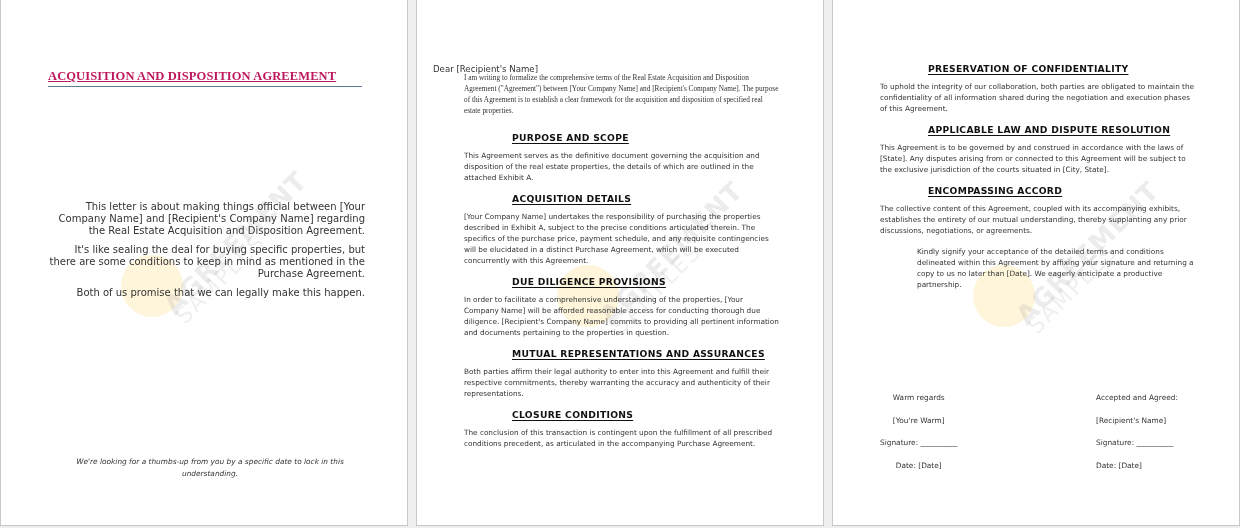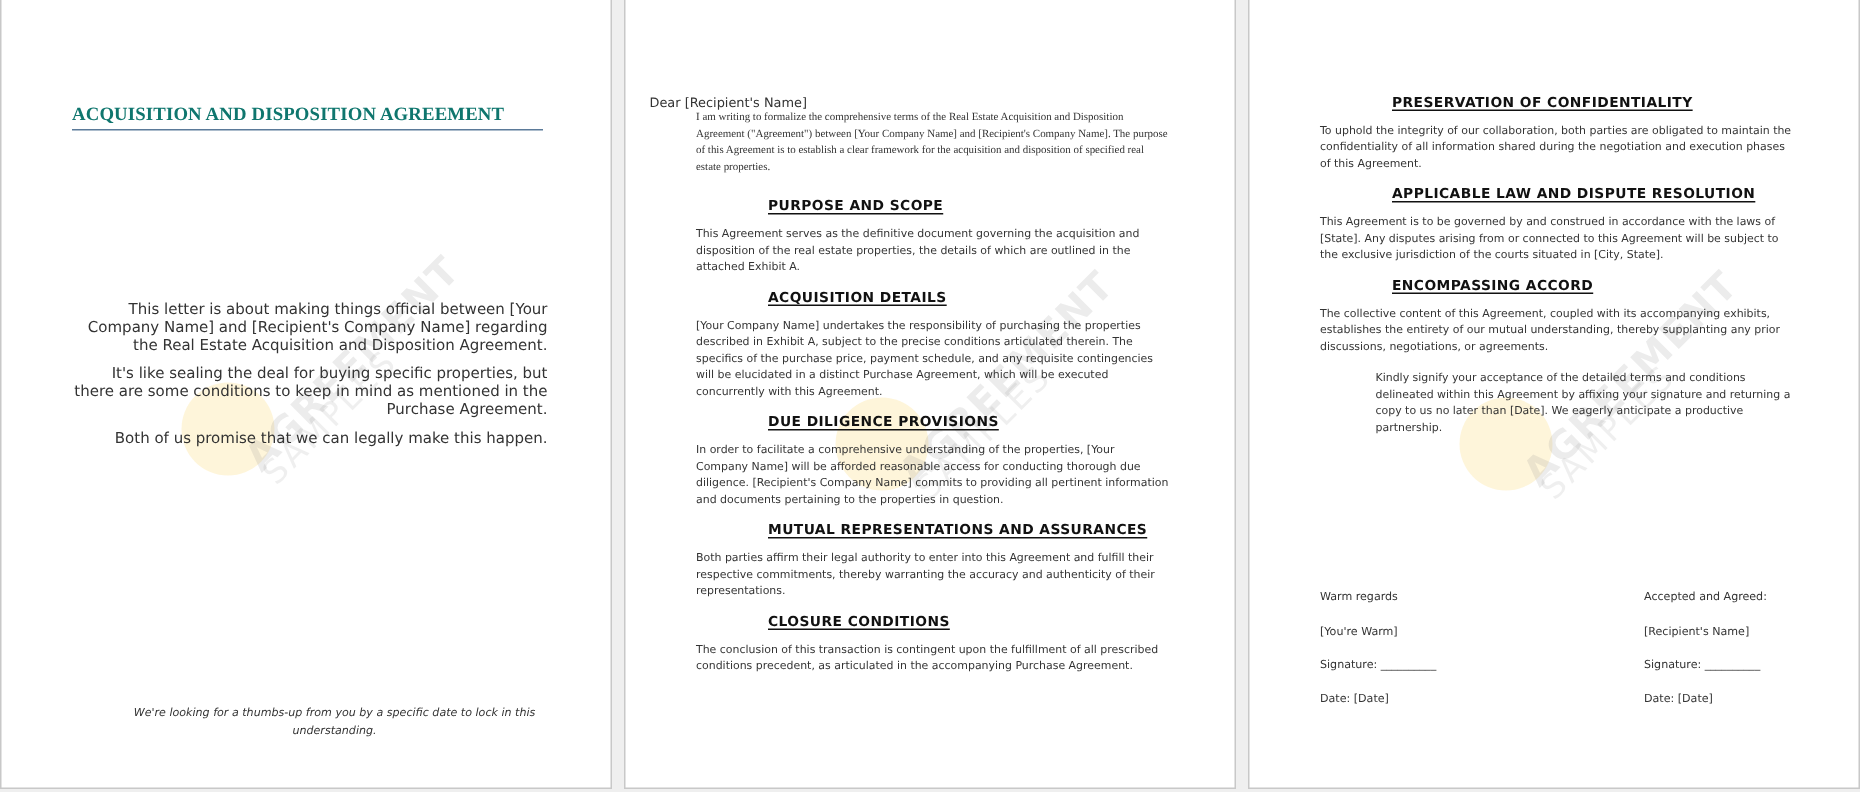--- a/index.html
+++ b/index.html
@@ -50,37 +50,38 @@
     
     .title-main {
       position: absolute; left: 47px; top: 48px;
       font-family: "Liberation Sans", sans-serif;
       font-weight: bold; font-size: 20px; color: #111;
       letter-spacing: -0.3px; margin: 0;
     }
     .title-sub {
       position: absolute; left: 47px; top: 69px;
       font-family: "Liberation Serif", serif;
-      font-size: 12.5px; color: #0f766e; margin: 0;
+      font-size: 12.5px; color: #be185d; margin: 0;
       letter-spacing: 0.1px;
+      text-decoration: underline;
     }
     .title-rule {
       position: absolute; left: 47px; top: 86px;
       width: 314px; height: 1px; background: #5b7a99;
     }
     .summary {
       position: absolute; left: 44px; top: 201px; width: 320px;
       text-align: right;
       font-size: 10px; line-height: 12px; color: #333;
     }
     .summary p { margin: 0 0 7px 0; }
     .closing-note {
       position: absolute; left: 60px; top: 451px; width: 288px;
       text-align: center; font-style: italic;
-      font-size: 7.4px; line-height: 11.5px; color: #333; margin: 18px;
+      font-size: 7.4px; line-height: 11.5px; color: #333; margin: 5px;
     }
 
     
     .greeting {
       position: absolute; left: 0; width: 408px; top: 48px;
       text-align: left; font-size: 8.6px; color: #333; margin: 16px;
     }
     .col {
       position: absolute; width: 316px;
       font-size: 7.3px; line-height: 11px; color: #333;
@@ -173,21 +174,21 @@
       <h3 class="sec-h">APPLICABLE LAW AND DISPUTE RESOLUTION</h3>
       <p>This Agreement is to be governed by and construed in accordance with the laws of [State]. Any disputes arising from or connected to this Agreement will be subject to the exclusive jurisdiction of the courts situated in [City, State].</p>
     </div>
     <div class="sec">
       <h3 class="sec-h">ENCOMPASSING ACCORD</h3>
       <p>The collective content of this Agreement, coupled with its accompanying exhibits, establishes the entirety of our mutual understanding, thereby supplanting any prior discussions, negotiations, or agreements.</p>
     </div>
     <p style="margin-top:10px;margin-left:37px;">Kindly signify your acceptance of the detailed terms and conditions delineated within this Agreement by affixing your signature and returning a copy to us no later than [Date]. We eagerly anticipate a productive partnership.</p>
   </div>
 
-  <div class="sign-block" style="left:47px; top:393px;">
+  <div class="sign-block" style="left:47px; top:393px;text-align:center;">
     <div>Warm regards</div>
     <div>[You're Warm]</div>
     <div>Signature: __________</div>
     <div>Date: [Date]</div>
   </div>
 
   <div class="sign-block" style="left:263px; top:393px;">
     <div>Accepted and Agreed:</div>
     <div>[Recipient's Name]</div>
     <div>Signature: __________</div>

